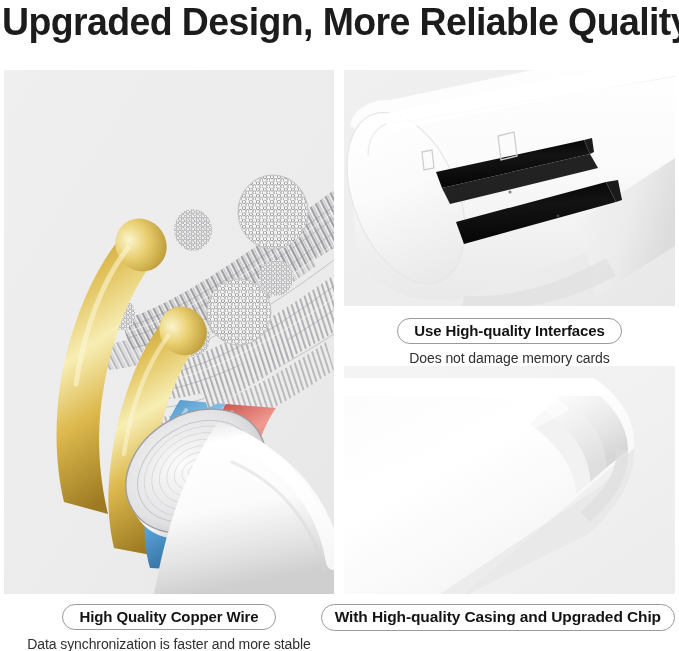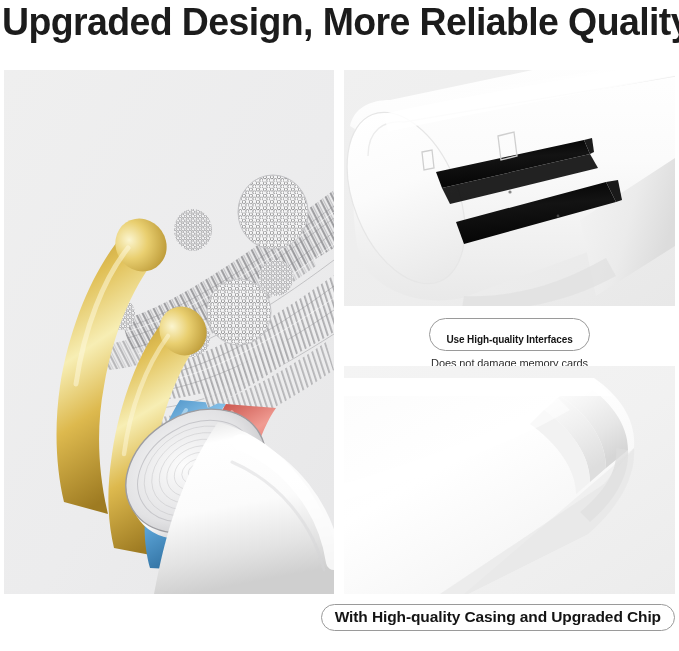--- a/index.html
+++ b/index.html
@@ -34,30 +34,30 @@
   
   .caption{position:absolute;display:flex;flex-direction:column;align-items:center;}
   .cap-tr{left:344px;top:318px;width:331px;}
   .cap-bl{left:4px;top:604px;width:330px;}
   .cap-br{left:344px;top:604px;width:331px;align-items:flex-end;}
 
   .badge{
     display:inline-block;
     border:1.2px solid #9a9a9a;
     border-radius:999px;
-    padding:15px 16px 4px;
-    font-size:10px;font-weight:700;color:#141414;
+    padding:3px 16px 4px;
+    font-size:15px;font-weight:700;color:#141414;
     line-height:1.15;white-space:nowrap;
     background:#ffffff;
     letter-spacing:-0.1px;
   }
   .badge-wide{padding:3px 13px 4px;font-size:15.5px;}
   .subcap{
     margin-top:6px;
-    font-size:11px;color:#2f2f2f;font-weight:400;
+    font-size:14px;color:#2f2f2f;font-weight:400;
     white-space:nowrap;letter-spacing:-0.1px;
   }
 
   
   .cable-svg{position:absolute;left:0;top:0;width:100%;height:100%;display:block;}
 
   
   .reader-svg{position:absolute;left:0;top:0;width:100%;height:100%;display:block;}
   .casing-svg{position:absolute;left:0;top:0;width:100%;height:100%;display:block;}
 </style>
@@ -376,19 +376,21 @@
       <path d="M284 84 C286 108 272 134 246 156 L236 146 C262 124 274 104 272 82 Z" fill="#dcdcdc" opacity="0.75"></path>
       <path d="M290 82 C292 112 274 142 244 168 L124 228 L96 228 L260 118 Z" fill="#e4e4e4" opacity="0.55"></path>
 
       <path d="M-10 12 L244 12 C254 18 262 24 268 30 L-10 30 Z" fill="#ffffff" opacity="0.9"></path>
 
       <path d="M-10 120 C60 100 150 68 214 32 L226 44 C160 82 66 116 -10 138 Z" fill="#ffffff" opacity="0.5"></path>
     </svg>
   </div>
 
   <div class="caption cap-bl">
+    <div class="badge">High Quality Copper Wire</div>
+    <div class="subcap">Data synchronization is faster and more stable</div>
   </div>
 
   <div class="caption cap-br">
     <div class="badge badge-wide">With High-quality Casing and Upgraded Chip</div>
   </div>
 
 </div>
 
 </body></html>

